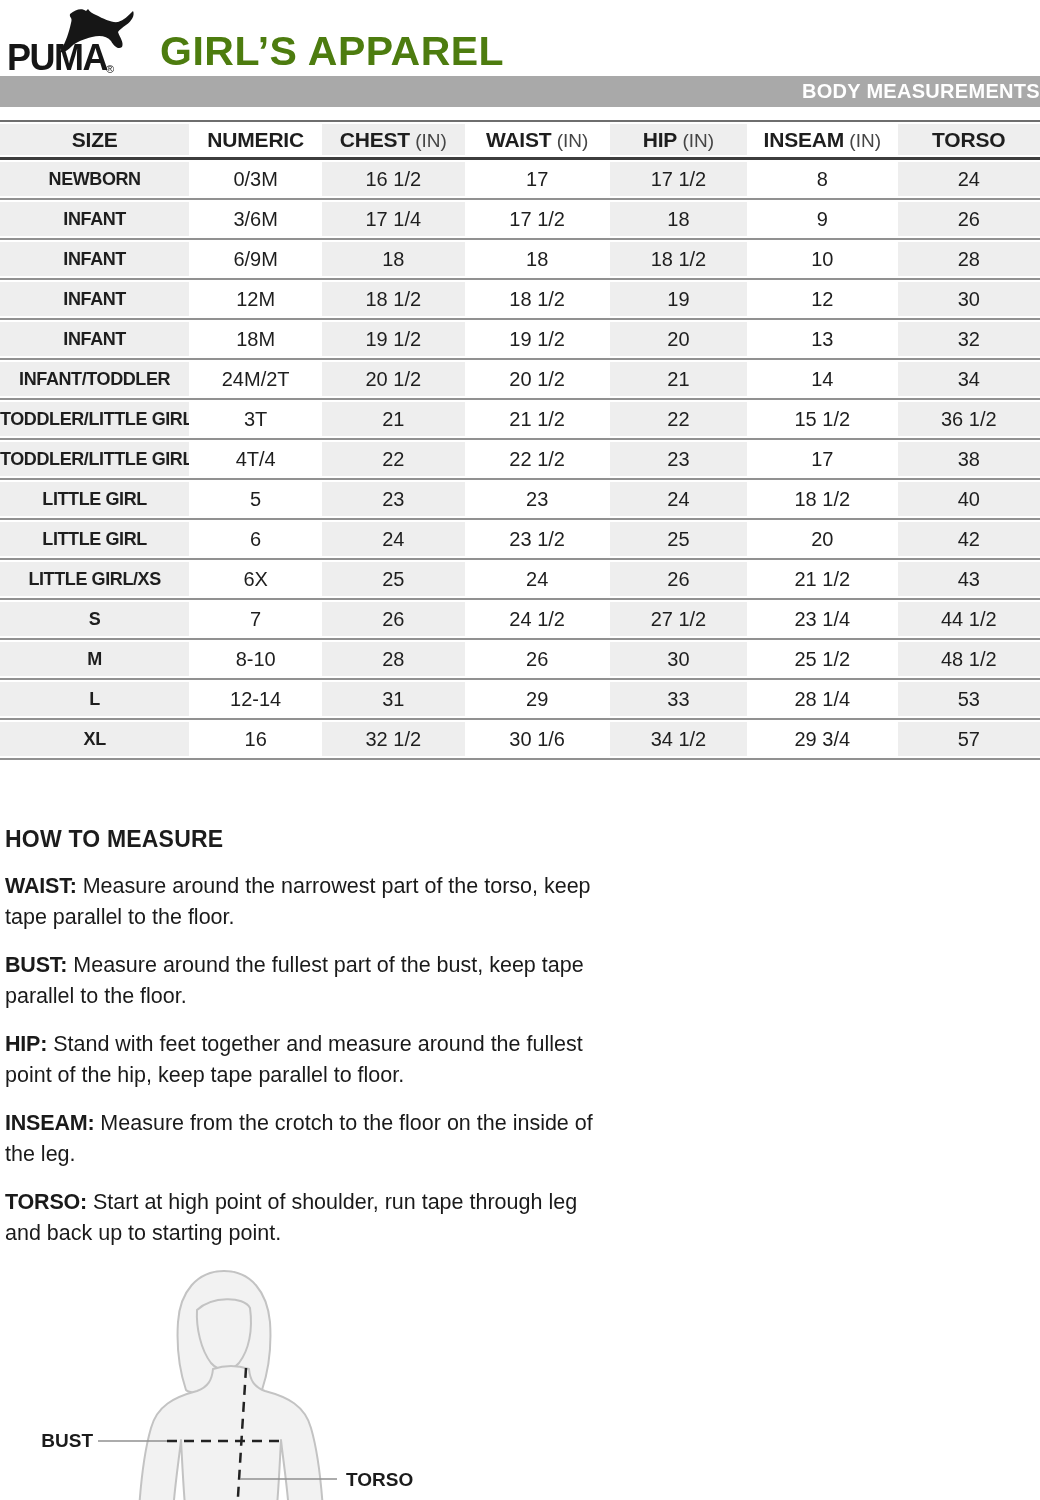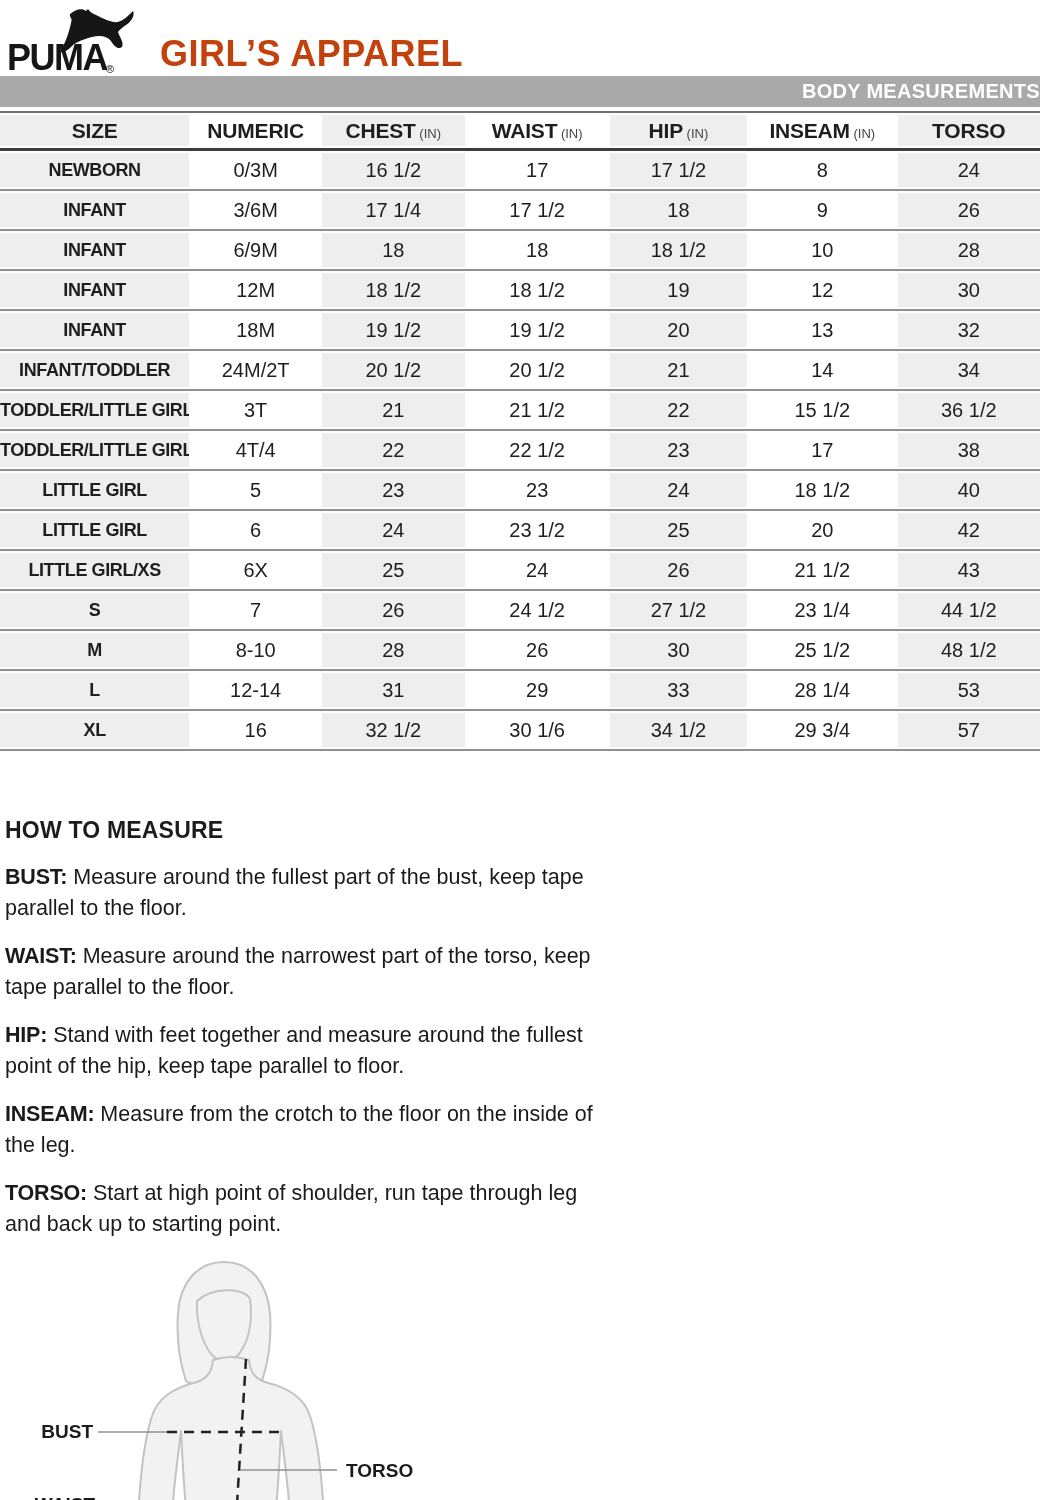--- a/index.html
+++ b/index.html
@@ -12,44 +12,44 @@
   }
   html,body{margin:0;padding:0;background:#ffffff;}
   .page{
     width:1040px;height:1500px;background:#fff;overflow:hidden;
     font-family:"Liberation Sans", sans-serif;color:var(--text);
   }
   
   .brand-row{height:76px;display:flex;align-items:flex-end;padding:4px 0 0 6px;box-sizing:border-box;}
   .logo-svg{display:block;}
   .page-title{
-    margin:0 0 4px 24px;font-size:36px;font-weight:bold;letter-spacing:.5px;
-    color:#c2410c;line-height:1;text-align:right;
+    margin:0 0 4px 24px;font-size:41px;font-weight:bold;letter-spacing:.5px;
+    color:#4d7c0f;line-height:1;text-align:right;
   }
   
   .banner{height:31px;background:var(--banner-bg);display:flex;align-items:center;padding-left:22px;justify-content:flex-end;}
   .banner-label{color:var(--banner-text);font-size:20px;font-weight:bold;letter-spacing:.3px;}
   
-  .size-table{margin-top:4px;width:1040px;}
+  .size-table{margin-top:13px;width:1040px;}
   .thead-row{display:flex;border-top:2px solid var(--table-top-line);border-bottom:3px solid var(--header-line);}
   .trow{display:flex;border-bottom:2px solid var(--row-line);}
   .cell{box-sizing:border-box;text-align:center;margin:2px;overflow:hidden;white-space:nowrap;}
   .cell:first-child{margin-left:0;}
   .cell:last-child{margin-right:0;}
   .cell:nth-child(1){width:18.2%;}
   .cell:nth-child(2){width:12.0%;}
   .cell:nth-child(3){width:13.7%;}
   .cell:nth-child(4){width:13.2%;}
   .cell:nth-child(5){width:13.2%;}
   .cell:nth-child(6){width:13.7%;}
   .cell:nth-child(7){flex:1;}
   .shaded{background:var(--cell-shaded);}
   .hcell{height:31px;line-height:31px;}
   .hmain{font-weight:bold;font-size:21px;letter-spacing:-0.2px;}
-  .hsuffix{font-size:13px;font-weight:normal;color:#454545;}
+  .hsuffix{font-size:19px;font-weight:normal;color:#454545;}
   .dcell{height:34px;line-height:34px;font-size:20px;}
   .size-col{font-weight:bold;font-size:18px;letter-spacing:-0.4px;}
   
   .measure-section{display:flex;margin-top:52px;flex-direction:column;}
   .measure-text{width:620px;box-sizing:border-box;padding:14px 24px 0 5px;}
   .measure-heading{margin:0 0 18px 0;font-size:23px;font-weight:bold;color:#1c1c1c;letter-spacing:.2px;}
   .measure-item{margin:0 0 17px 0;font-size:21.5px;line-height:31px;color:#1a1a1a;}
   .measure-item b{letter-spacing:-0.2px;}
   .figure-wrap{width:420px;height:680px;}
   .figure-svg{display:block;}
@@ -223,22 +223,22 @@
           <div class="cell dcell">29 3/4</div>
           <div class="cell dcell shaded">57</div>
         </div>
       </div>
   </div>
 
   <section class="measure-section">
     <div class="measure-text">
       <h2 class="measure-heading">HOW TO MEASURE</h2>
       <div>
+          <p class="measure-item"><b>WAIST:</b> Measure around the narrowest part of the torso, keep tape parallel to the floor.</p>
           <p class="measure-item"><b>BUST:</b> Measure around the fullest part of the bust, keep tape parallel to the floor.</p>
-          <p class="measure-item"><b>WAIST:</b> Measure around the narrowest part of the torso, keep tape parallel to the floor.</p>
           <p class="measure-item"><b>HIP:</b> Stand with feet together and measure around the fullest point of the hip, keep tape parallel to floor.</p>
           <p class="measure-item"><b>INSEAM:</b> Measure from the crotch to the floor on the inside of the leg.</p>
           <p class="measure-item"><b>TORSO:</b> Start at high point of shoulder, run tape through leg and back up to starting point.</p>
         </div>
     </div>
 
     <div class="figure-wrap">
       <svg class="figure-svg" width="420" height="680" viewBox="0 0 420 680" aria-hidden="true">
 
         <path fill="var(--figure-fill)" stroke="var(--figure-outline)" stroke-width="2" d="M224 5 C197 5 180 26 178 56 C176 86 180 106 186 124

